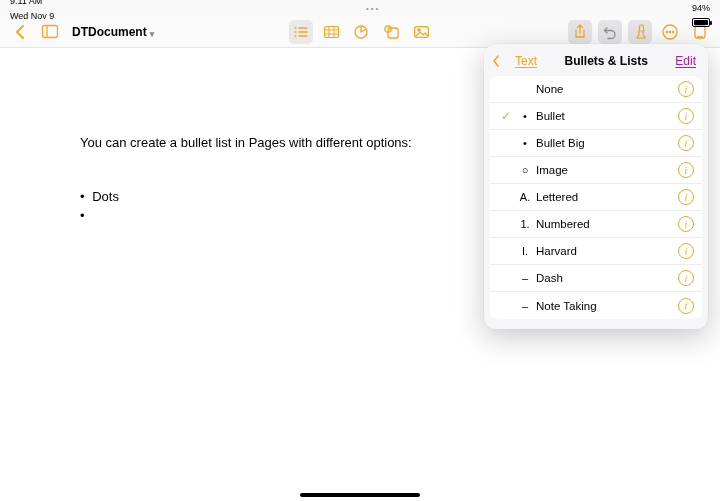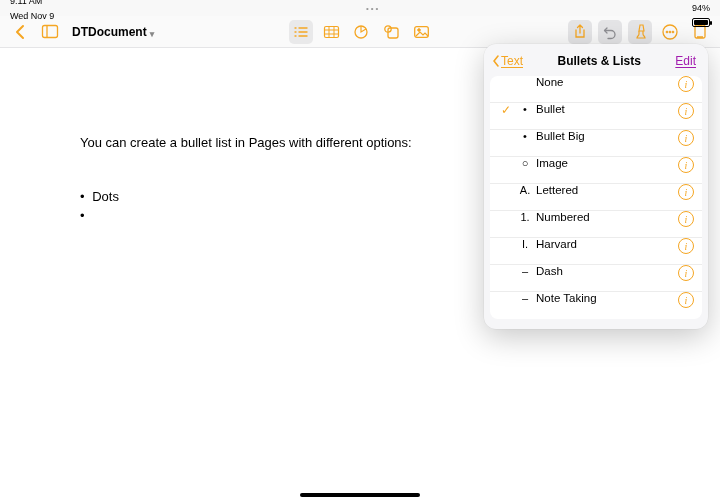--- a/index.html
+++ b/index.html
@@ -24,25 +24,25 @@
   .grey { color:#8e8e93; fill:#8e8e93; stroke:#8e8e93; }
 
   .canvas { position:absolute; top:48px; left:0; right:0; bottom:0; background:#fff; }
   .doc { padding: 85px 0 0 80px; font-size: 13px; color:#000; line-height:1.5; }
   .doc ul { list-style: none; margin-top: 34px; }
   .doc ul li::before { content: "• "; margin-right: 4px; }
   .doc ul li.empty::before { content:"•"; }
 
   .popover { position:absolute; top: 44px; right: 12px; width: 224px; background: #f6f6f8; border-radius: 12px; box-shadow: 0 8px 30px rgba(0,0,0,0.22), 0 0 0 0.5px rgba(0,0,0,0.06); overflow: hidden; }
   .pop-header { display:flex; align-items:center; justify-content:space-between; padding: 10px 12px 8px 8px; }
-  .pop-back { color:#f5a623; font-size:12px; display:flex; align-items:center; gap:1px; text-decoration: underline; text-underline-offset: 2px;}
+  .pop-back { color:#f5a623; font-size:12px; display:flex; align-items:center; gap:15px; text-decoration: underline; text-underline-offset: 2px;}
   .pop-title { font-size:12px; font-weight:600; color:#000; }
   .pop-edit { color:#a21caf; font-size:12px; text-decoration: underline; text-underline-offset: 2px;}
   .list { background:#fff; margin: 0 6px 10px 6px; border-radius: 8px; overflow:hidden; }
-  .row { height: 27px; display:flex; align-items:flex-start; padding: 0 8px; font-size:11.5px; color:#000; border-bottom: 0.5px solid #ececec; }
+  .row { height: 27px; display:flex; align-items:center; padding: 0 8px; font-size:11.5px; color:#000; border-bottom: 0.5px solid #ececec; }
   .row:last-child { border-bottom:none; }
   .row .check { width:16px; text-align:center; color:#f5a623; font-size:12px; }
   .row .marker { width:22px; text-align:center; font-size:11px; color:#000; }
   .row .label { flex:1; }
   .row .info { width:16px; height:16px; border:1.2px solid #f5a623; border-radius:50%; display:flex; align-items:center; justify-content:center; color:#f5a623; font-size:10px; font-family: Georgia, serif; font-style: italic; }
 
   .home-ind { position:absolute; bottom:4px; left:50%; transform:translateX(-50%); width:120px; height:4px; background:#000; border-radius:3px; }
 
   svg { overflow: visible; }
 </style>

